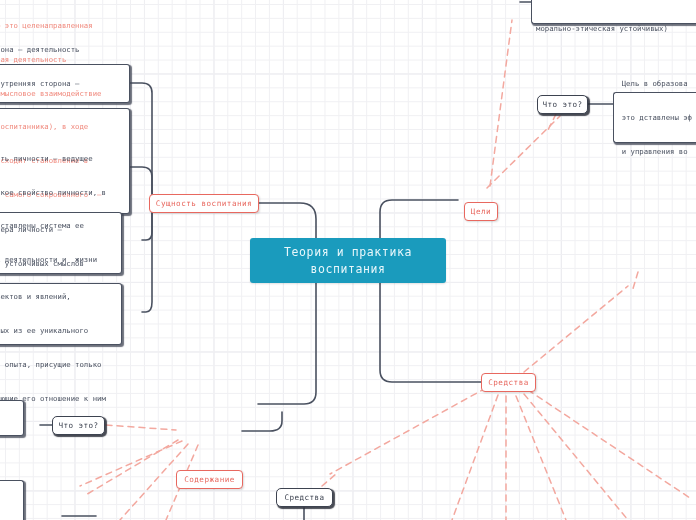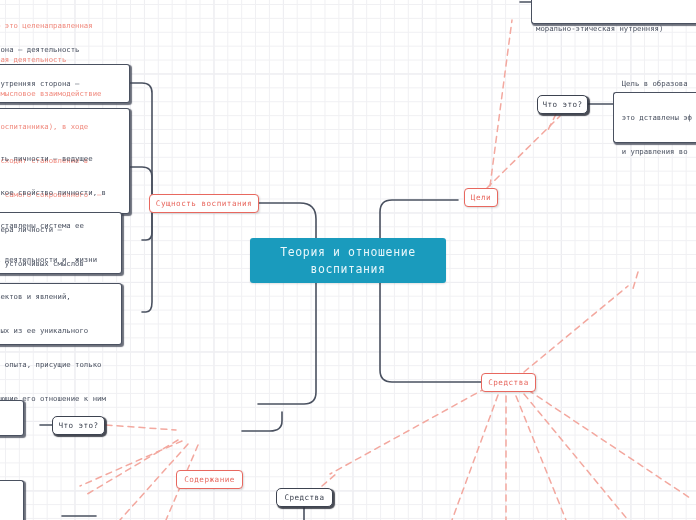--- a/index.html
+++ b/index.html
@@ -117,26 +117,26 @@
       <path d="M 188 444 L 120 520"></path>
       <path d="M 198 445 L 166 520"></path>
       <path d="M 182 441 L 80 486"></path>
       <path d="M 178 440 L 84 496"></path>
       <path d="M 322 486 L 336 474"></path>
       <path d="M 638 272 L 632 292"></path>
       <path d="M 556 114 L 548 130"></path>
     </g>
   </svg>
 
-  <div class="node node-central" style="left:250px; top:238px; width:196px; height:45px;">Теория и отношение
+  <div class="node node-central" style="left:250px; top:238px; width:196px; height:45px;">Теория и практика
 воспитания</div>
 
   <div class="node node-red" style="left:149px; top:194px; width:110px; height:19px;">Сущность воспитания</div>
 
-  <div class="node node-red" style="left:464px; top:188px; width:34px; height:19px;">Цели</div>
+  <div class="node node-red" style="left:464px; top:202px; width:34px; height:19px;">Цели</div>
 
   <div class="node node-red" style="left:481px; top:373px; width:55px; height:19px;">Средства</div>
 
   <div class="node node-red" style="left:176px; top:422px; width:67px; height:19px;margin-top:48px;">Содержание</div>
 
   <div class="node node-dark" style="left:537px; top:95px; width:51px; height:19px;">Что это?</div>
 
   <div class="node node-dark" style="left:52px; top:416px; width:53px; height:19px;">Что это?</div>
 
   <div class="node node-dark" style="left:276px; top:488px; width:57px; height:19px;">Средства</div>
@@ -182,21 +182,21 @@
       <span>ъектов и явлений,</span>
       <span>ных из ее уникального</span>
       <span>о опыта, присущие только</span>
       <span>ающие его отношение к ним</span>
     </div>
   </div>
 
   <div class="node node-text clip-right clip-top" style="left:531px; top:-10px; width:165px; height:34px;">
     <div style="padding-top:10px;">
       <span>(самоопределение, смыслообразова</span>
-      <span>морально-этическая нутренняя)</span>
+      <span>морально-этическая устойчивых)</span>
     </div>
   </div>
 
   <div class="node node-text clip-right" style="left:613px; top:92px; width:83px; height:51px;justify-content:flex-end;">
     <div>
       <span>Цель в образова</span>
       <span>это дставлены эф</span>
       <span>и управления во</span>
     </div>
   </div>

